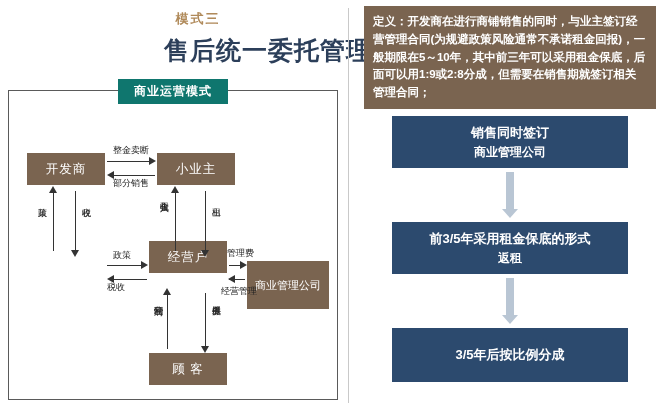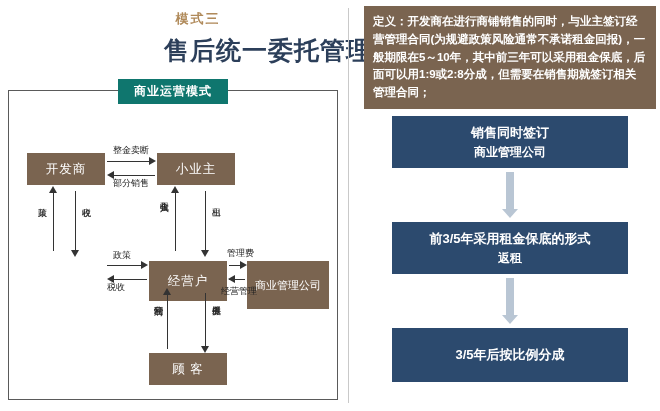--- a/index.html
+++ b/index.html
@@ -218,21 +218,21 @@
     <div class="title">售后统一委托管理</div>
 
     <div class="diagram-box">
       <div class="box-header">商业运营模式</div>
 
       <div class="node" style="left:18px; top:62px; width:78px; height:32px;">开发商</div>
 
       <div class="node" style="left:148px; top:62px; width:78px; height:32px;">小业主</div>
 
 
-      <div class="node" style="left:140px; top:170px; width:78px; height:40px;">经营户</div>
+      <div class="node" style="left:140px; top:150px; width:78px; height:32px;">经营户</div>
 
       <div class="node small-text" style="left:238px; top:170px; width:82px; height:48px;">商业管理公司</div>
 
       <div class="node" style="left:140px; top:262px; width:78px; height:32px;">顾 客</div>
 
       <div class="hline" style="left:98px; top:70px; width:42px;"></div>
       <div class="arrow-r" style="left:140px; top:66px;"></div>
       <div class="hline" style="left:104px; top:84px; width:42px;"></div>
       <div class="arrow-l" style="left:98px; top:80px;"></div>
 

